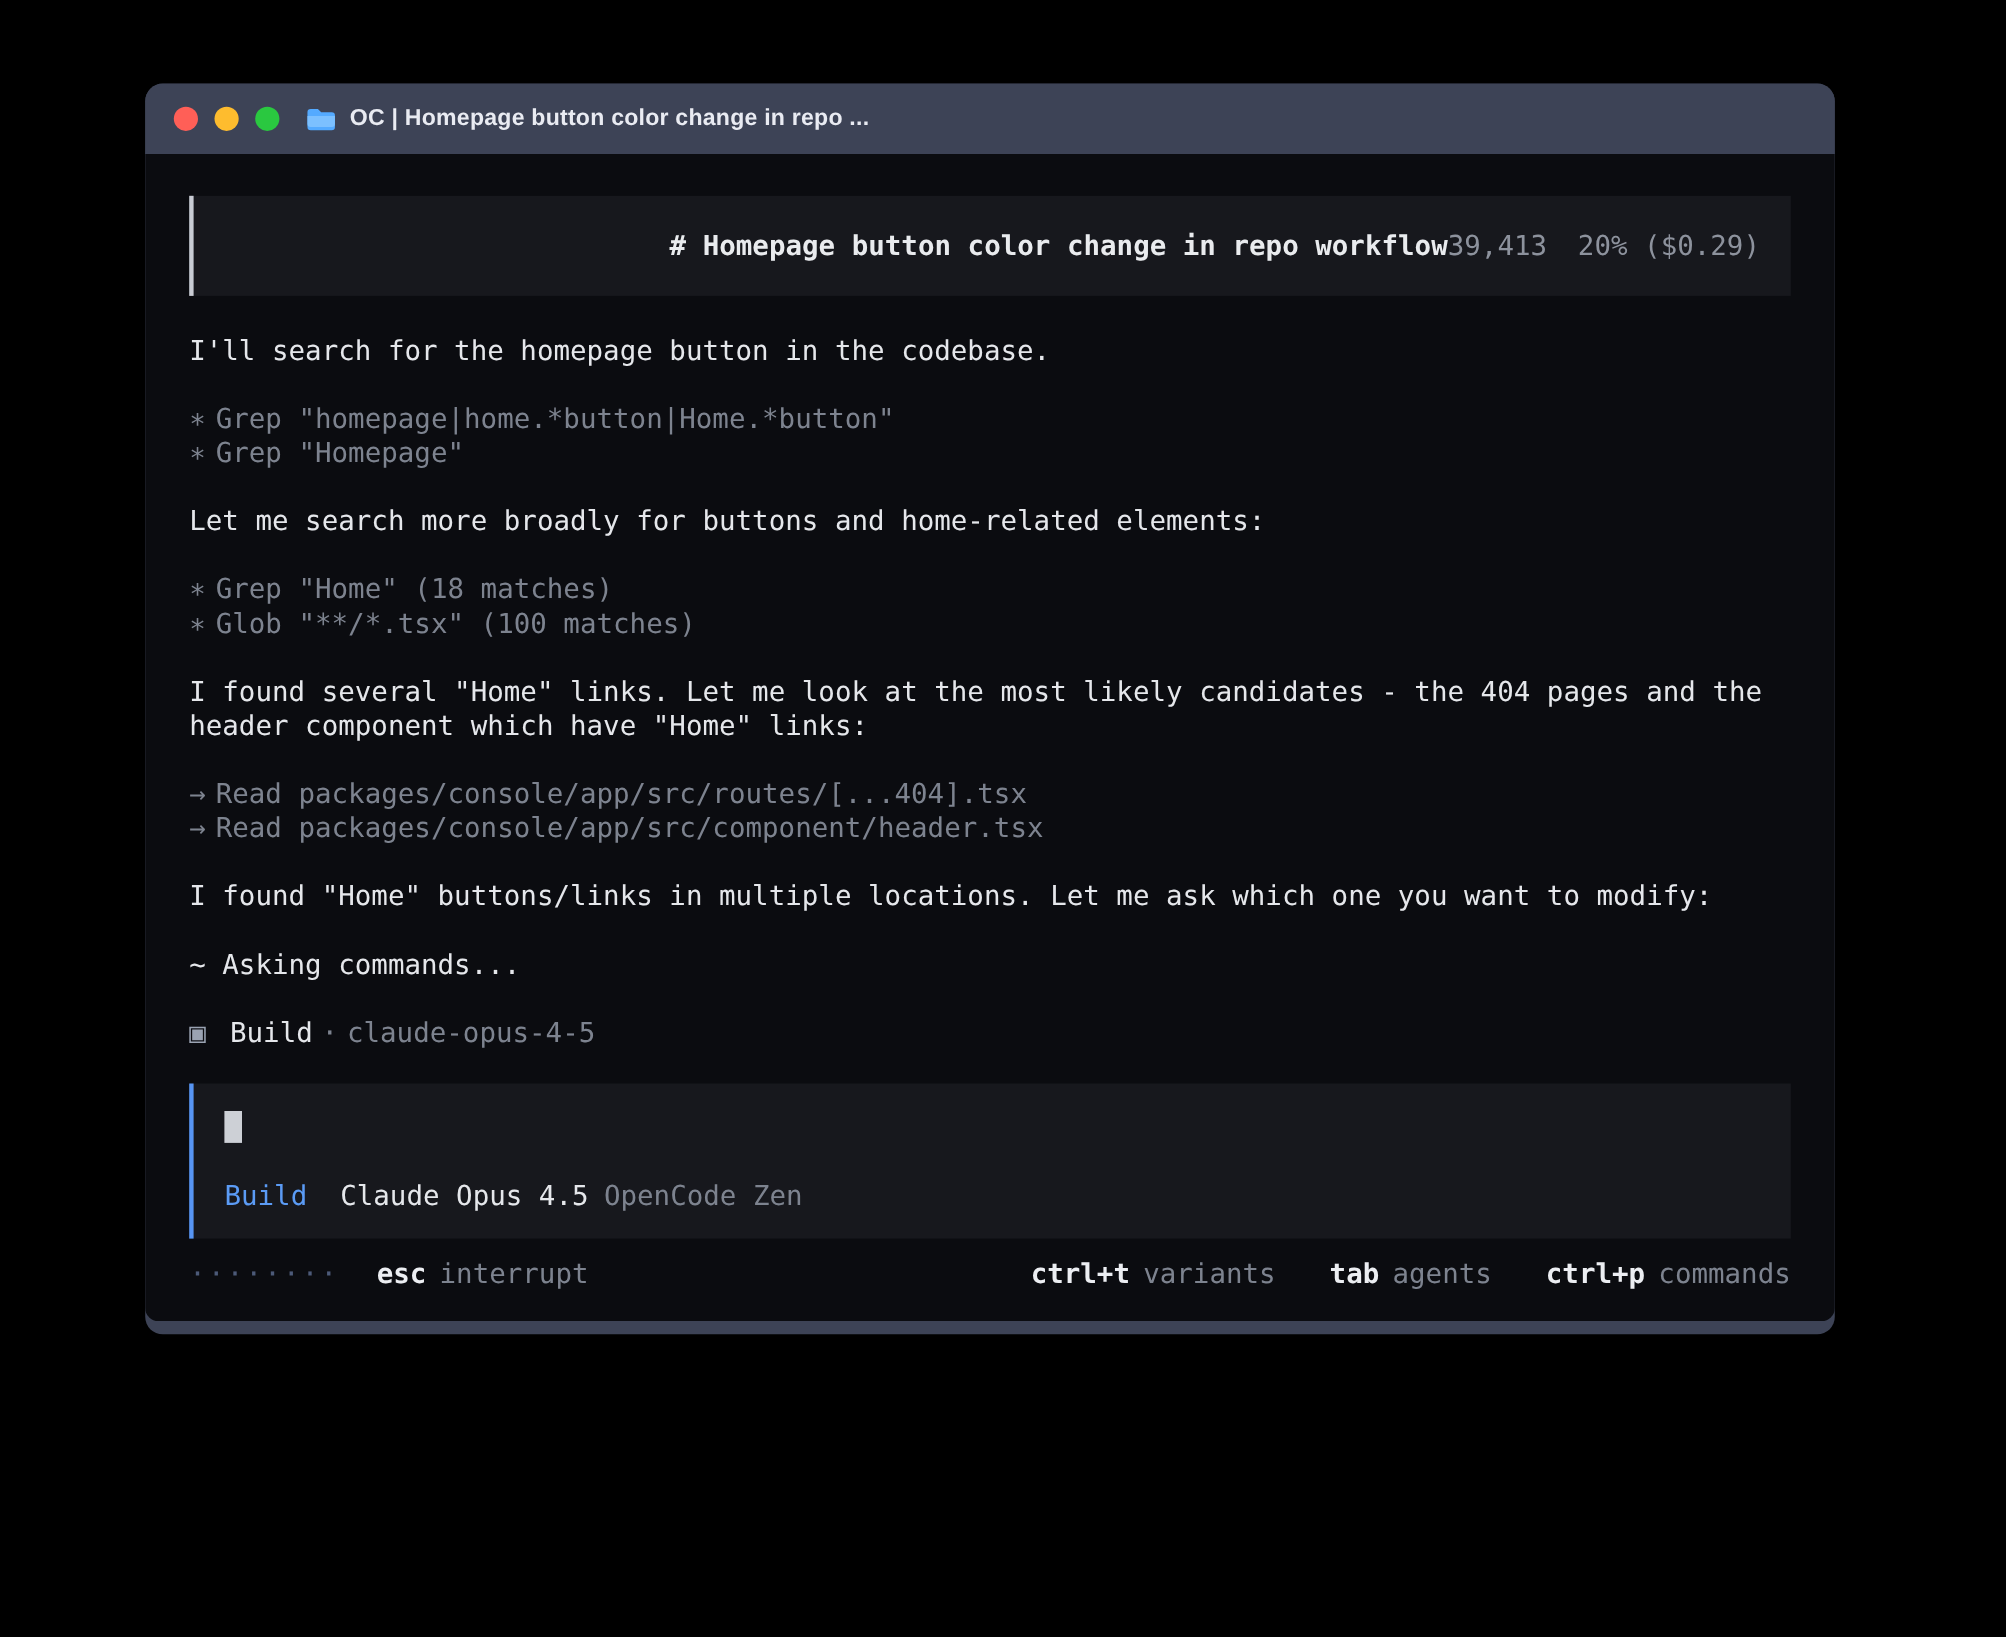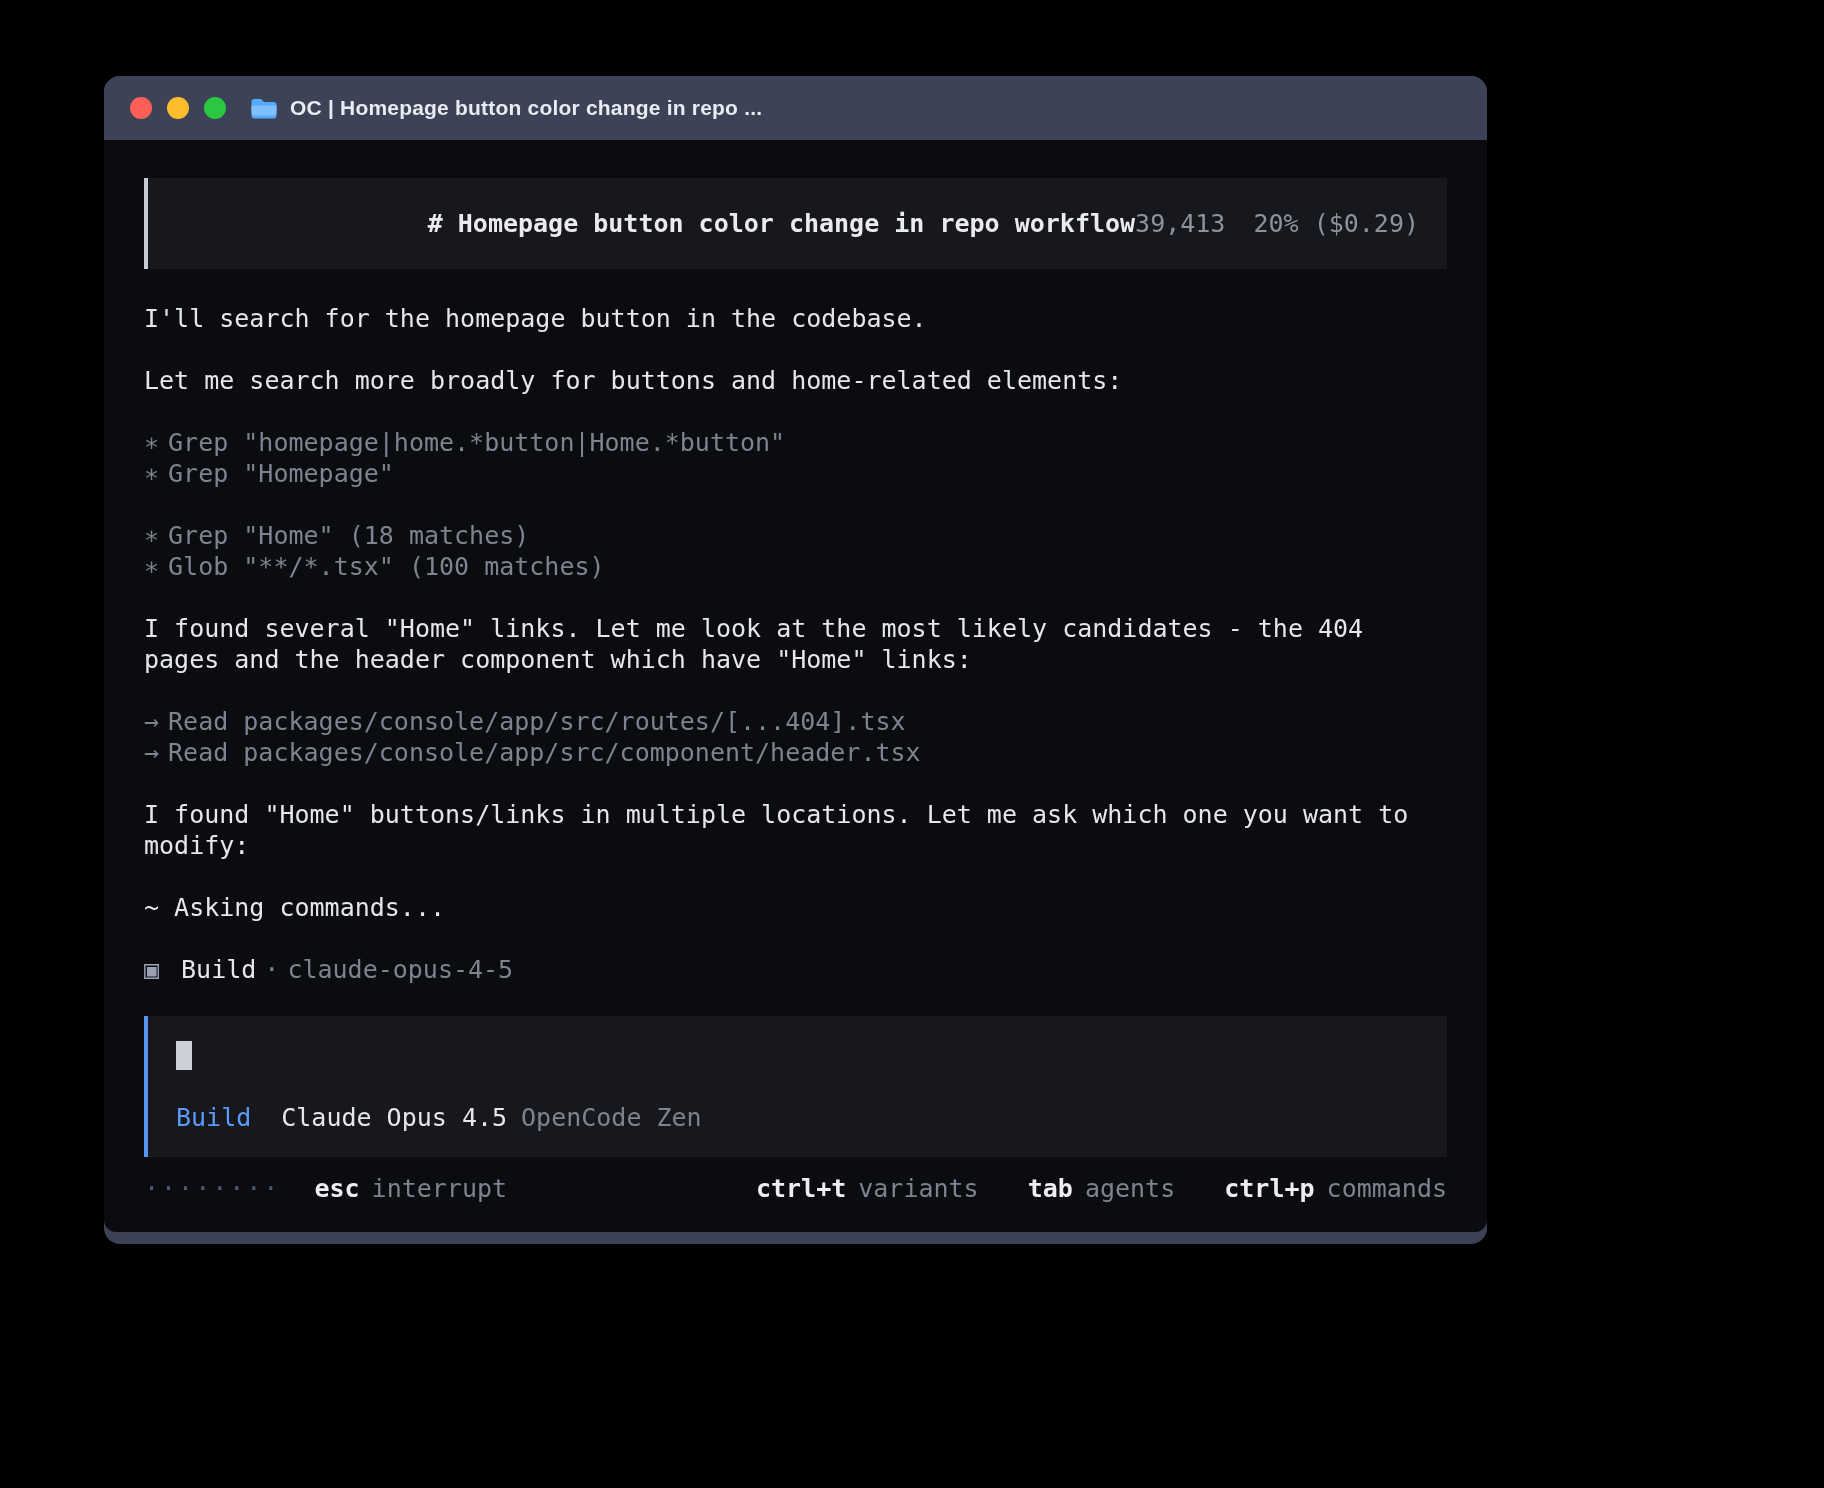--- a/index.html
+++ b/index.html
@@ -2,21 +2,21 @@
 <html><head>
 <meta charset="utf-8">
 <style>
   * { margin:0; padding:0; box-sizing:border-box; }
   html,body { background:#000; }
   body {
     width:1824px; height:1488px; position:relative; overflow:hidden;
     font-family:"DejaVu Sans Mono", monospace;
   }
   .window {
-    position:absolute; left:104px; top:76px; width:1383px;
+    position:absolute; left:132px; top:76px; width:1536px;
     background:#3d4356; border-radius:16px; overflow:hidden;
     padding-bottom:12px;
     box-shadow:0 24px 70px rgba(0,0,0,0.65);
   }
   .titlebar {
     height:64px; display:flex; align-items:center; padding:0 26px;
     background:#3d4356;
   }
   .traffic { display:flex; gap:15px; margin-right:24px; }
   .light { width:22px; height:22px; border-radius:50%; display:inline-block; }
@@ -105,26 +105,26 @@
     <div class="block header-block">
       <span class="htitle"># Homepage button color change in repo workflow</span>
       <span class="hstats"><span>39,413</span><span class="sep"></span><span>20% ($0.29)</span></span>
     </div>
 
 
     <div class="convo">
 
       <div class="group para">I'll search for the homepage button in the codebase.</div>
 
-      <div class="group para">Let me search more broadly for buttons and home-related elements:</div>
-
       <div class="group">
         <div class="tool-line"><span class="tool-glyph">∗</span><span>Grep "homepage|home.*button|Home.*button"</span></div>
         <div class="tool-line"><span class="tool-glyph">∗</span><span>Grep "Homepage"</span></div>
       </div>
+
+      <div class="group para">Let me search more broadly for buttons and home-related elements:</div>
 
       <div class="group">
         <div class="tool-line"><span class="tool-glyph">∗</span><span>Grep "Home" (18 matches)</span></div>
         <div class="tool-line"><span class="tool-glyph">∗</span><span>Glob "**/*.tsx" (100 matches)</span></div>
       </div>
 
       <div class="group para">I found several "Home" links. Let me look at the most likely candidates - the 404 pages and the header component which have "Home" links:</div>
 
       <div class="group">
         <div class="tool-line"><span class="tool-glyph">→</span><span>Read packages/console/app/src/routes/[...404].tsx</span></div>

